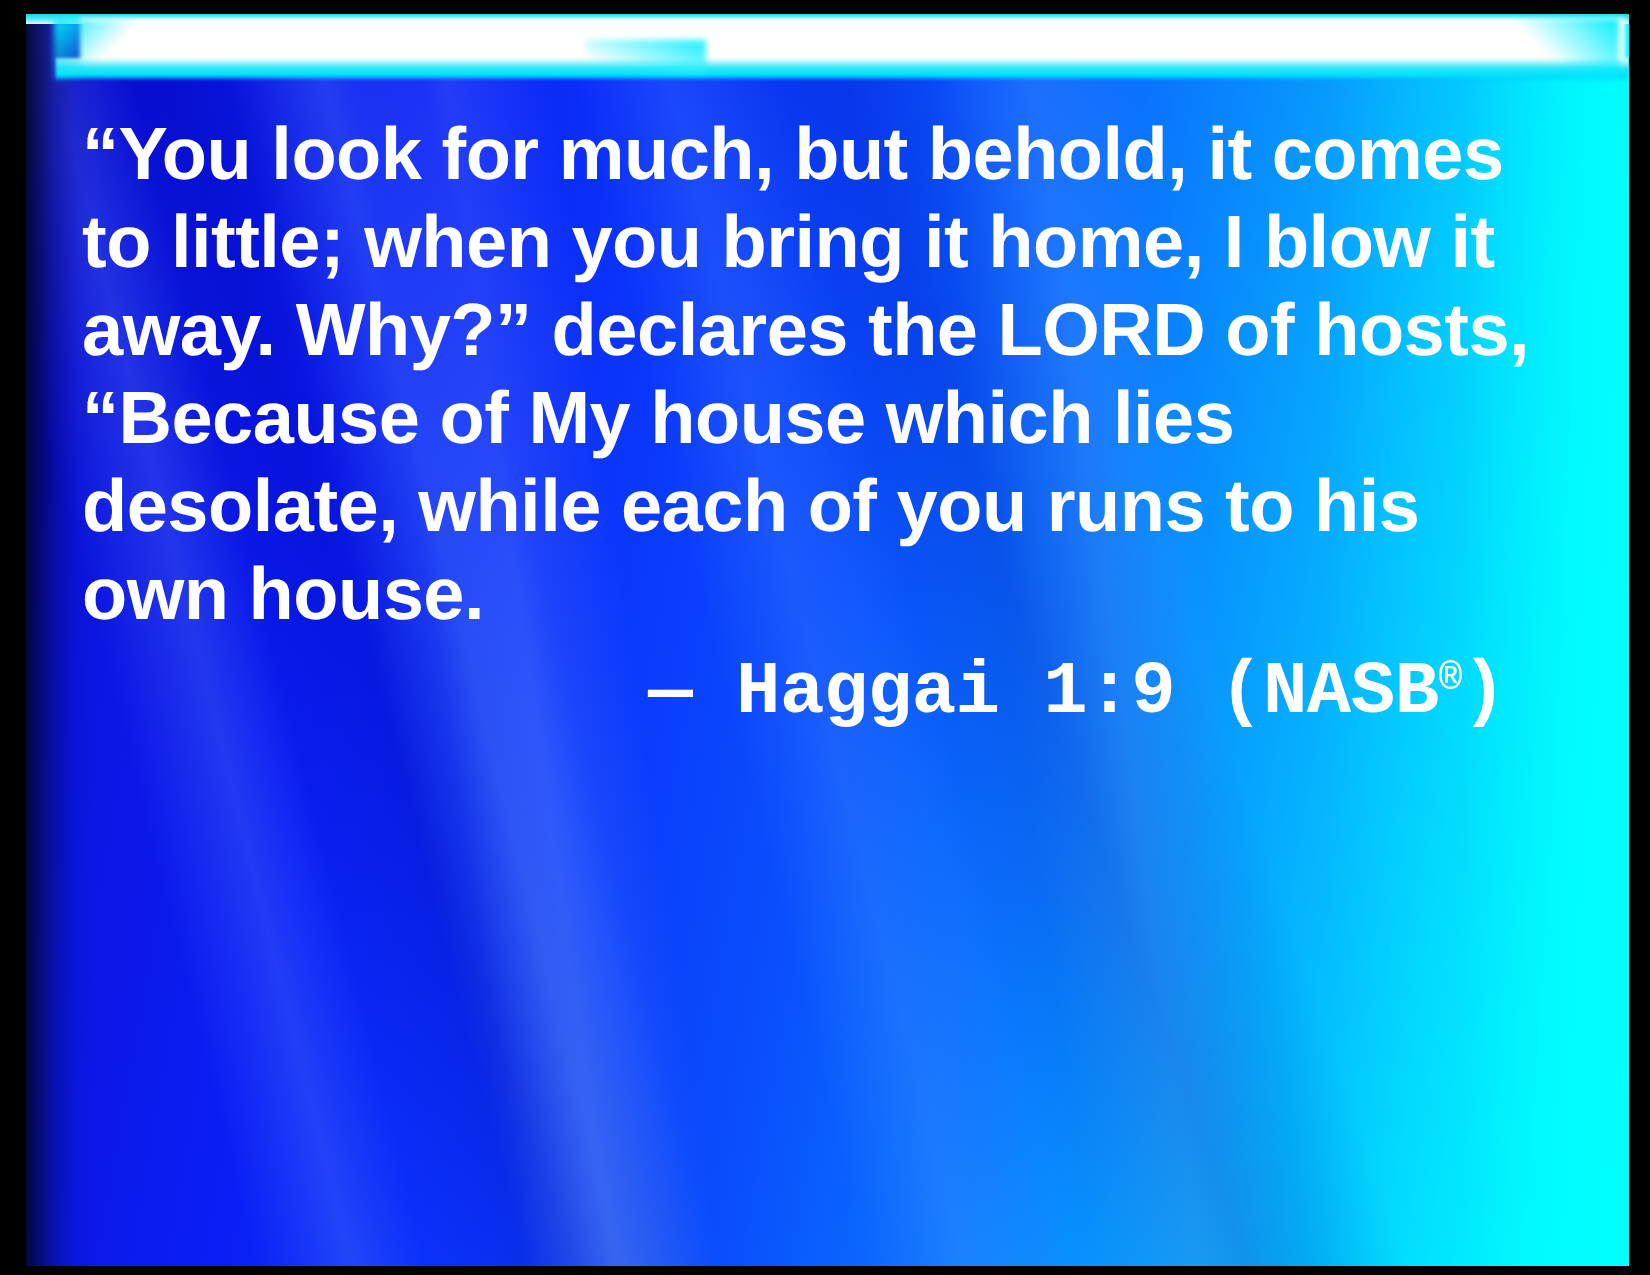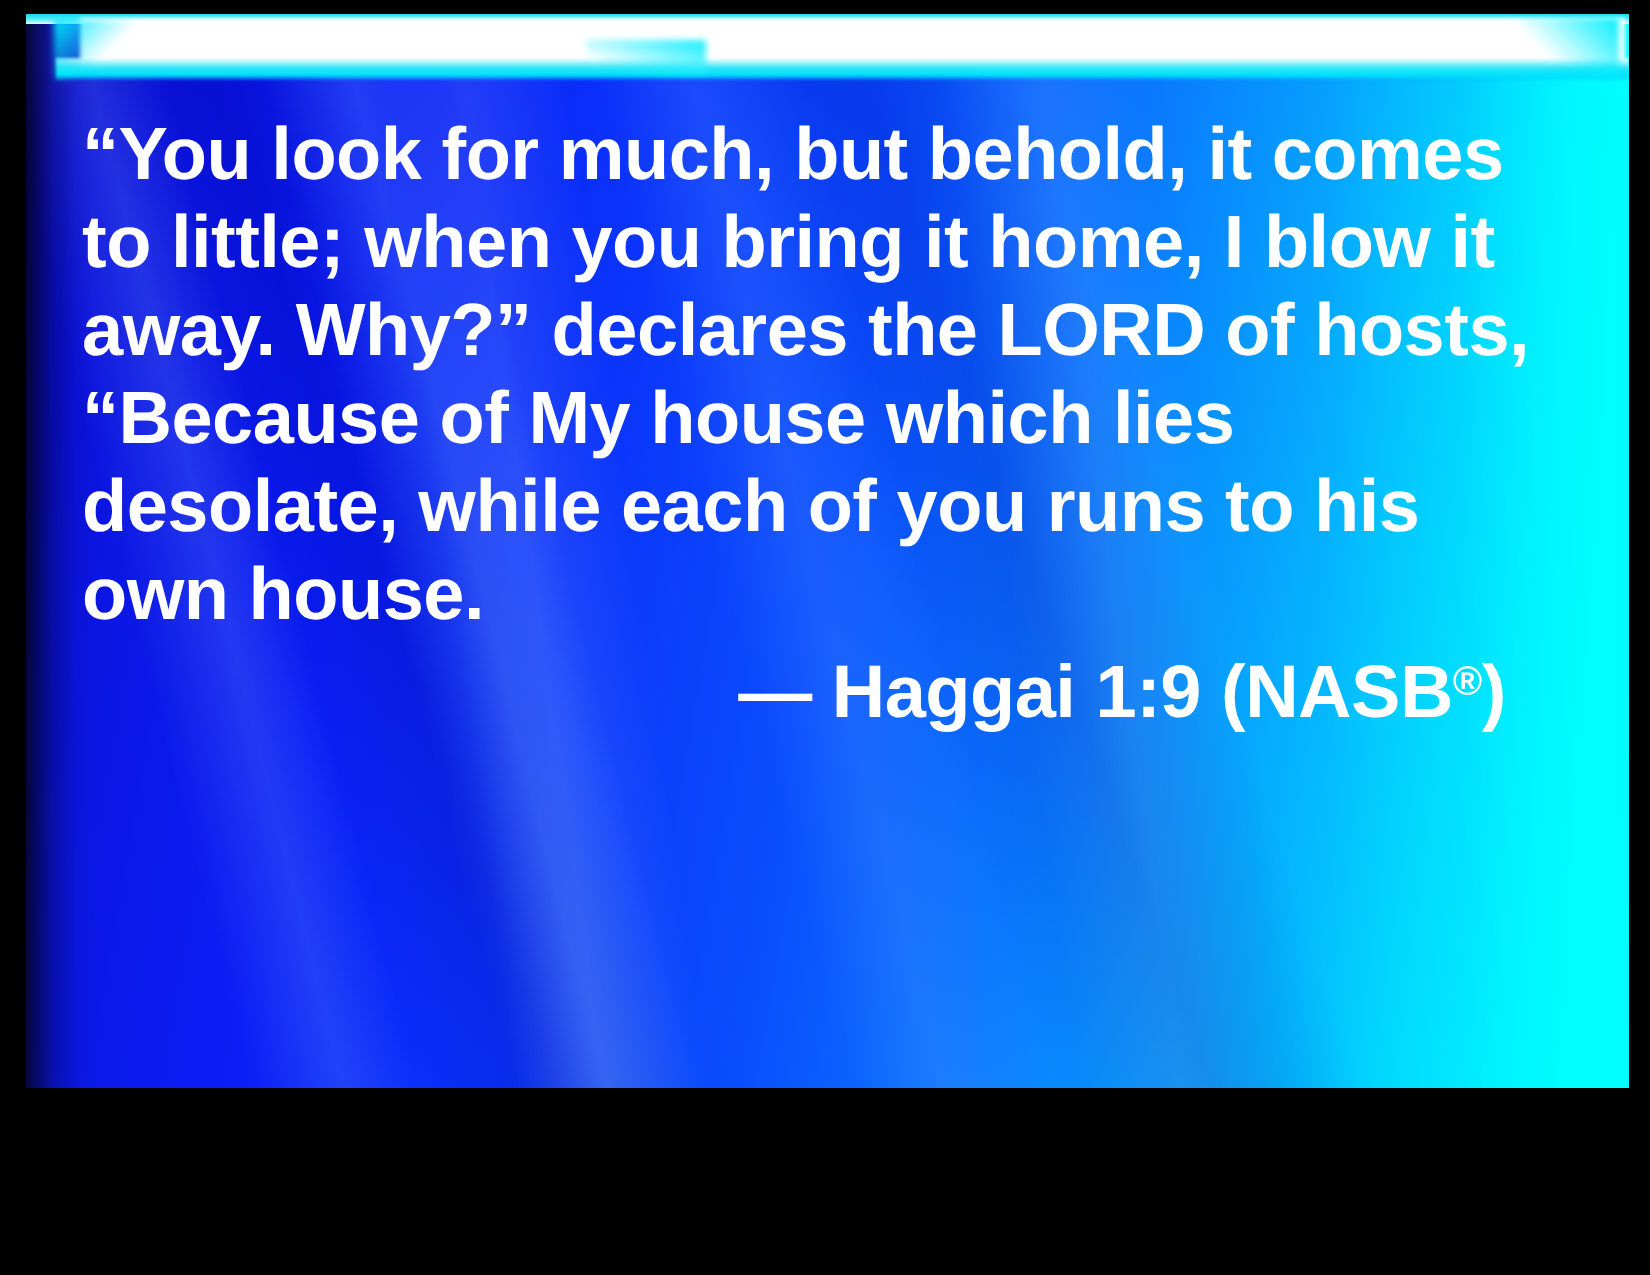--- a/index.html
+++ b/index.html
@@ -24,21 +24,21 @@
     background: #000000;
     box-sizing: border-box;
   }
 
   
   .slide-canvas {
     position: absolute;
     left: 26px;
     top: 14px;
     width: 1603px;
-    height: 1074px;
+    height: 1252px;
     overflow: hidden;
     background:
       linear-gradient(100deg,
         #0a0acf 0%,
         #0b16e2 10%,
         #0a1ef5 22%,
         #0b34fb 36%,
         #0a4efd 50%,
         #0a76fe 63%,
         #06a6fe 75%,
@@ -209,21 +209,21 @@
 
   .attribution-row {
     margin: 0;
     padding-top: 10px;
     text-align: right;
     padding-right: 26px;
   }
 
   .attribution {
     color: #ffffff;
-    font-family: Liberation Sans, sans-serif;
+    font-family: Liberation Mono, monospace;
     font-weight: bold;
     font-size: 74px;
     line-height: 88px;
     letter-spacing: -0.5px;
     white-space: nowrap;
   }
 
   .reg-mark {
     font-size: 40px;
     vertical-align: 22px;

